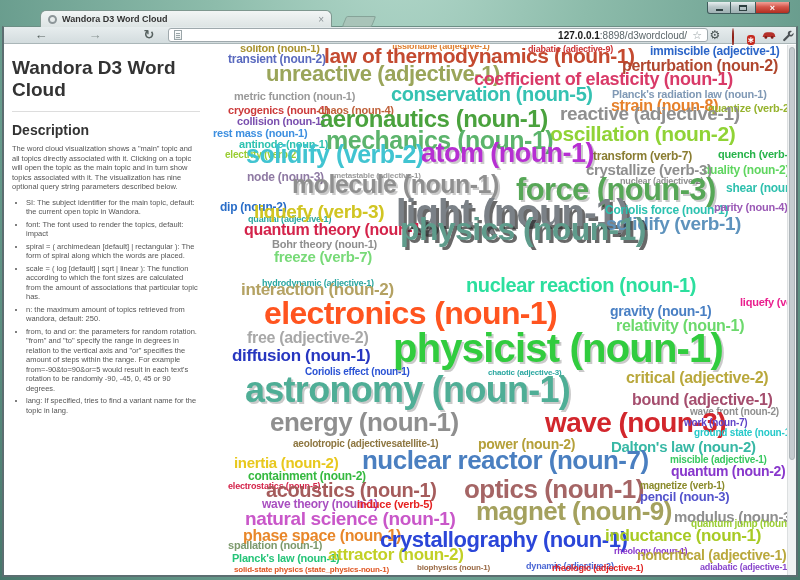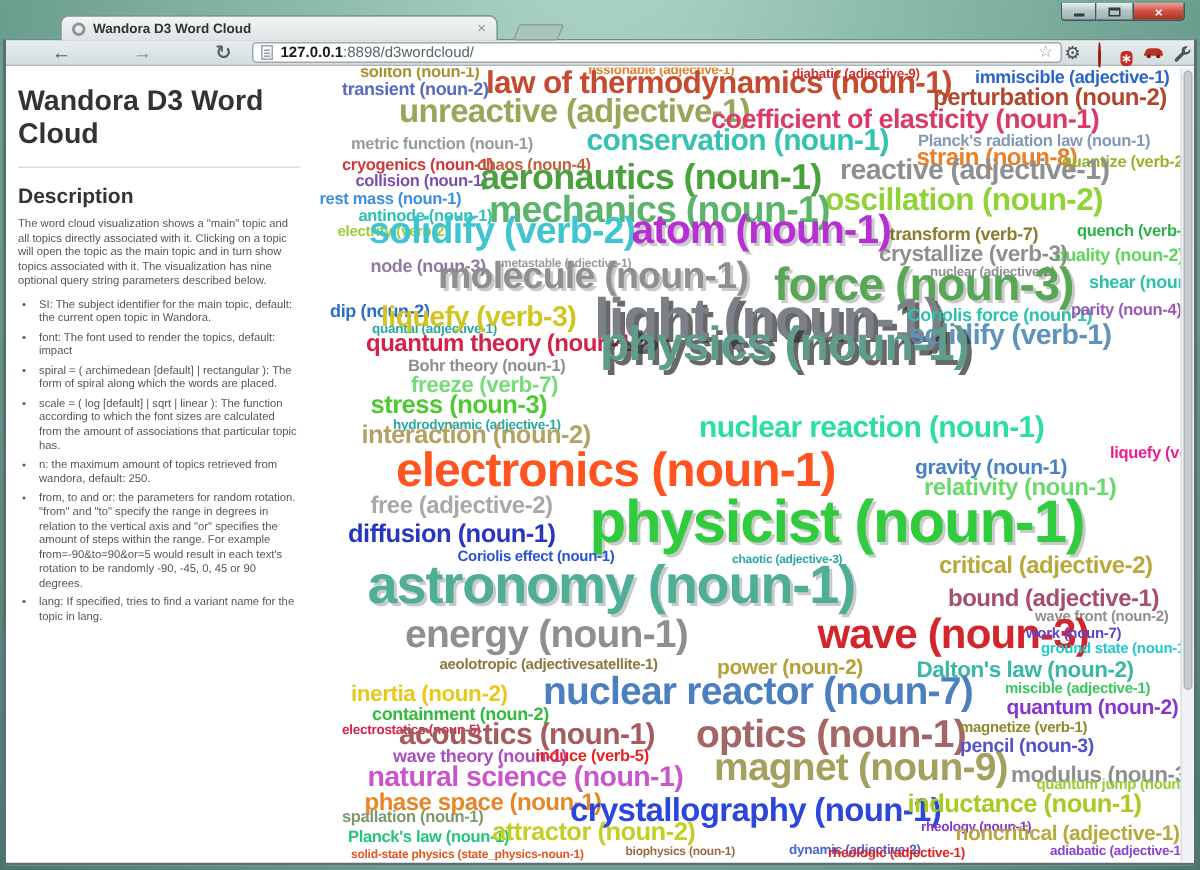--- a/index.html
+++ b/index.html
@@ -23,21 +23,21 @@
   .tab-title { flex:1; font-size:9px; font-weight:bold; color:#333; white-space:nowrap; overflow:hidden; }
   .tab-close { font-size:10px; color:#8a9295; line-height:9px; }
   .newtab { position:absolute; top:16px; left:344px; width:30px; height:11px; background:#a9c4b9; border:1px solid #86a398; border-radius:2px; transform:skewX(-22deg); z-index:20; }
 
   .chrome-body { position:absolute; left:2px; right:2px; top:26px; bottom:3px;
     border:2px solid rgba(38,62,66,.75); border-top:1px solid #6c8f85; background:#fff; }
 
   .toolbar { position:relative; height:17px; background:linear-gradient(#e7edee,#d3dcde); border-bottom:1px solid #aab6b8; }
   .tbtn { position:absolute; top:0; width:26px; height:16px; text-align:center; font-size:13px; font-weight:bold; line-height:15px; color:#56615f; }
   .tbtn.dim { color:#8b9694; }
-  .addressbar { position:absolute; left:164px; top:1px; width:540px; height:14px; background:#fff; border:1px solid #9fa9ad; border-radius:3px; display:flex; align-items:center; padding:0 5px; gap:5px; }
+  .addressbar { position:absolute; left:164px; top:1px; width:540px; height:14px; background:#fff; border:1px solid #9fa9ad; border-radius:3px; display:flex; align-items:center; padding:0 5px; gap:5px;text-align:right; }
   .page-ico { width:8px; height:10px; border:1px solid #9aa5a8; background:linear-gradient(#fff,#e8ecec); flex:none; position:relative; }
   .page-ico:before { content:""; position:absolute; left:1px; top:2px; width:4px; height:1px; background:#9aa5a8; box-shadow:0 2px 0 #9aa5a8, 0 4px 0 #9aa5a8; }
   .url { font-size:10px; color:#1a1a1a; white-space:nowrap; overflow:hidden; flex:1; }
   .url .path { color:#5a6568; }
   .star { margin-left:auto; font-size:11px; color:#97a1a4; line-height:12px; }
   .ext { position:absolute; top:2px; width:14px; height:13px; text-align:center; }
   .gear { font-size:12px; color:#45504f; line-height:13px; }
   .reddot { width:11px; height:11px; margin:1px auto; border-radius:50%; background:radial-gradient(circle at 50% 40%, #e8e4e0 0 2px, #c23327 3px); border:1px solid #8e1f15; }
   .redast { width:12px; height:12px; margin:0 auto; border-radius:3px; background:#c62b20; color:#fff; font-size:9px; font-weight:bold; line-height:12px; }
 
@@ -139,21 +139,21 @@
         <span class="cw" style="left: 236px; top: -2px; font-size: 11px; color: rgb(168, 146, 47);">soliton (noun-1)</span>
         <span class="cw" style="left: 224px; top: 9px; font-size: 12px; color: rgb(90, 106, 191);">transient (noun-2)</span>
         <span class="cw" style="left: 388px; top: -3px; font-size: 9px; color: rgb(224, 128, 48);">fissionable (adjective-1)</span>
         <span class="cw" style="left: 320px; top: 1px; font-size: 21px; color: rgb(196, 74, 48);">law of thermodynamics (noun-1)</span>
         <span class="cw" style="left: 524px; top: 0px; font-size: 9px; color: rgb(204, 48, 48);">diabatic (adjective-9)</span>
         <span class="cw" style="left: 646px; top: 1px; font-size: 12px; color: rgb(43, 101, 200);">immiscible (adjective-1)</span>
         <span class="cw" style="left: 618px; top: 13px; font-size: 16px; color: rgb(176, 71, 46);">perturbation (noun-2)</span>
         <span class="cw" style="left: 262px; top: 19px; font-size: 22px; color: rgb(154, 165, 90);">unreactive (adjective-1)</span>
         <span class="cw" style="left: 470px; top: 26px; font-size: 18px; color: rgb(217, 58, 104);">coefficient of elasticity (noun-1)</span>
         <span class="cw" style="left: 230px; top: 46px; font-size: 11px; color: rgb(154, 154, 154); text-align: right;">metric function (noun-1)</span>
-        <span class="cw" style="left: 387px; top: 40px; font-size: 20px; color: rgb(53, 194, 178);">conservation (noun-1)</span>
+        <span class="cw" style="left: 387px; top: 40px; font-size: 20px; color: rgb(53, 194, 178);">conservation (noun-5)</span>
         <span class="cw" style="left: 608px; top: 44px; font-size: 11px; color: rgb(128, 153, 181);">Planck's radiation law (noun-1)</span>
         <span class="cw" style="left: 607px; top: 53px; font-size: 16px; color: rgb(230, 128, 42);">strain (noun-8)</span>
         <span class="cw" style="left: 704px; top: 58px; font-size: 11px; color: rgb(150, 179, 46);">quantize (verb-2)</span>
         <span class="cw" style="left: 224px; top: 60px; font-size: 11px; color: rgb(204, 59, 59);">cryogenics (noun-1)</span>
         <span class="cw" style="left: 314px; top: 60px; font-size: 11px; color: rgb(191, 96, 57);">chaos (noun-4)</span>
         <span class="cw" style="left: 556px; top: 60px; font-size: 19px; color: rgb(143, 143, 143);">reactive (adjective-1)</span>
         <span class="cw" style="left: 233px; top: 71px; font-size: 11px; color: rgb(122, 79, 174);">collision (noun-1)</span>
         <span class="cw" style="left: 316px; top: 63px; font-size: 24px; color: rgb(74, 162, 61);">aeronautics (noun-1)</span>
         <span class="cw" style="left: 209px; top: 83px; font-size: 11px; color: rgb(61, 143, 224);">rest mass (noun-1)</span>
         <span class="cw" style="left: 546px; top: 79px; font-size: 21px; color: rgb(144, 211, 54);">oscillation (noun-2)</span>
@@ -176,21 +176,20 @@
         <span class="cw" style="left: 209px; top: 170px; font-size: 9px; color: rgb(42, 167, 160); padding-left: 35px;">quantal (adjective-1)</span>
         <span class="cw" style="left: 250px; top: 158px; font-size: 19px; color: rgb(209, 197, 34);">liquefy (verb-3)</span>
         <span class="cw sh2" style="left: 392px; top: 150px; font-size: 38px; color: rgb(123, 129, 135);">light (noun-1)</span>
         <span class="cw" style="left: 601px; top: 160px; font-size: 12px; color: rgb(44, 194, 176);">Coriolis force (noun-1)</span>
         <span class="cw" style="left: 710px; top: 157px; font-size: 11px; color: rgb(155, 89, 182);">parity (noun-4)</span>
         <span class="cw" style="left: 602px; top: 170px; font-size: 19px; color: rgb(94, 147, 189);">solidify (verb-1)</span>
         <span class="cw" style="left: 228px; top: 177px; font-size: 16px; color: rgb(212, 35, 74); margin-left: 12px;">quantum theory (noun-1)</span>
         <span class="cw" style="left: 268px; top: 194px; font-size: 11px; color: rgb(143, 143, 143);">Bohr theory (noun-1)</span>
         <span class="cw sh2" style="left: 396px; top: 169px; font-size: 32px; color: rgb(95, 156, 140);">physics (noun-1)</span>
         <span class="cw" style="left: 270px; top: 205px; font-size: 15px; color: rgb(120, 218, 120);">freeze (verb-7)</span>
-        <span class="cw" style="left: 243px; top: 217px; font-size: 17px; color: rgb(78, 203, 47);">stress (noun-3)</span>
         <span class="cw" style="left: 258px; top: 234px; font-size: 9px; color: rgb(42, 167, 160);">hydrodynamic (adjective-1)</span>
         <span class="cw" style="left: 237px; top: 237px; font-size: 17px; color: rgb(180, 162, 99);">interaction (noun-2)</span>
         <span class="cw" style="left: 462px; top: 231px; font-size: 20px; color: rgb(44, 223, 158);">nuclear reaction (noun-1)</span>
         <span class="cw" style="left: 736px; top: 252px; font-size: 11px; color: rgb(234, 31, 142);">liquefy (verb-2)</span>
         <span class="cw" style="left: 260px; top: 253px; font-size: 32px; color: rgb(255, 84, 31);">electronics (noun-1)</span>
         <span class="cw" style="left: 606px; top: 260px; font-size: 14px; color: rgb(74, 128, 196);">gravity (noun-1)</span>
         <span class="cw" style="left: 612px; top: 273px; font-size: 16px; color: rgb(108, 217, 108);">relativity (noun-1)</span>
         <span class="cw" style="left: 243px; top: 285px; font-size: 16px; color: rgb(168, 168, 168);">free (adjective-2)</span>
         <span class="cw sh1" style="left: 389px; top: 284px; font-size: 40px; color: rgb(49, 204, 62);">physicist (noun-1)</span>
         <span class="cw" style="left: 228px; top: 303px; font-size: 17px; color: rgb(39, 54, 192);">diffusion (noun-1)</span>

